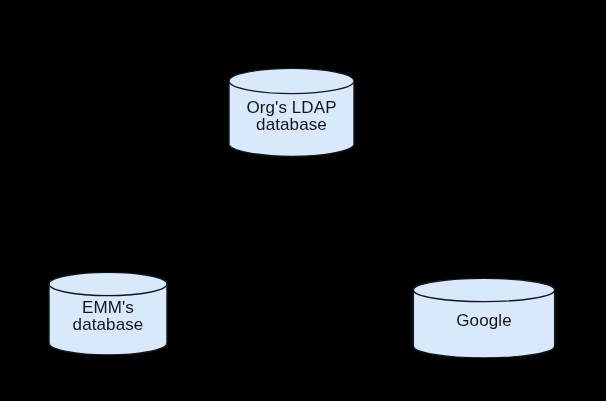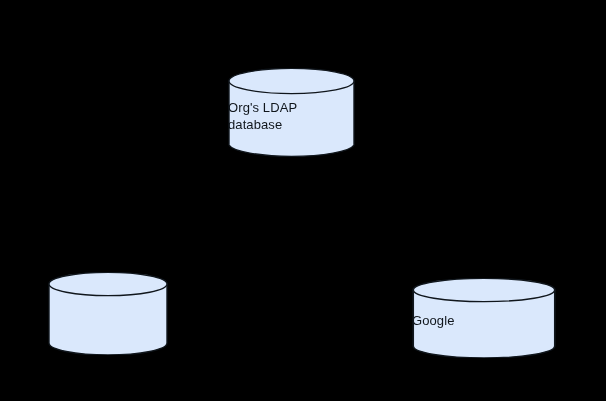--- a/index.html
+++ b/index.html
@@ -25,23 +25,23 @@
     left: 0;
     top: 0;
     width: 100%;
     height: 100%;
     display: block;
   }
   .cyl-label {
     position: absolute;
     left: 0;
     right: 0;
-    text-align: left;
+    text-align: center;
     color: #10161c;
-    font-size: 13px;
+    font-size: 17px;
     line-height: 17px;
     letter-spacing: 0.1px;
     white-space: nowrap;
     pointer-events: none;
   }
   .cyl-label .ln {
     display: block;
   }
 </style>
 </head>
@@ -58,20 +58,24 @@
         <span class="ln">Org's LDAP</span>
         <span class="ln">database</span>
       </div>
   </div>
 
   <div class="cylinder" id="node-emm" style="left: 48px; top: 272px; width: 120px; height: 83px;">
     <svg viewBox="0 0 120 83" preserveAspectRatio="none">
       <path d="M1,12 L1,71 A59,12 0 0 0 119,71 L119,12 Z" fill="#dae8fc" stroke="#10161c" stroke-width="1.4" stroke-linejoin="round"></path>
       <ellipse cx="60" cy="12" rx="59" ry="11.6" fill="#dae8fc" stroke="#10161c" stroke-width="1.4"></ellipse>
     </svg>
+    <div class="cyl-label" id="label-emm" style="color: rgb(16, 22, 28); top: 27.2079px;">
+        <span class="ln">EMM's</span>
+        <span class="ln">database</span>
+      </div>
   </div>
 
   <div class="cylinder" id="node-google" style="left: 412px; top: 278px; width: 144px; height: 80px;">
     <svg viewBox="0 0 120 80" preserveAspectRatio="none">
       <path d="M1,12 L1,68 A59,12 0 0 0 119,68 L119,12 Z" fill="#dae8fc" stroke="#10161c" stroke-width="1.4" stroke-linejoin="round"></path>
       <ellipse cx="60" cy="12" rx="59" ry="11.6" fill="#dae8fc" stroke="#10161c" stroke-width="1.4"></ellipse>
     </svg>
     <div class="cyl-label" id="label-google" style="color: rgb(16, 22, 28); top: 34.11px;">
         <span class="ln">Google</span>
       </div>

